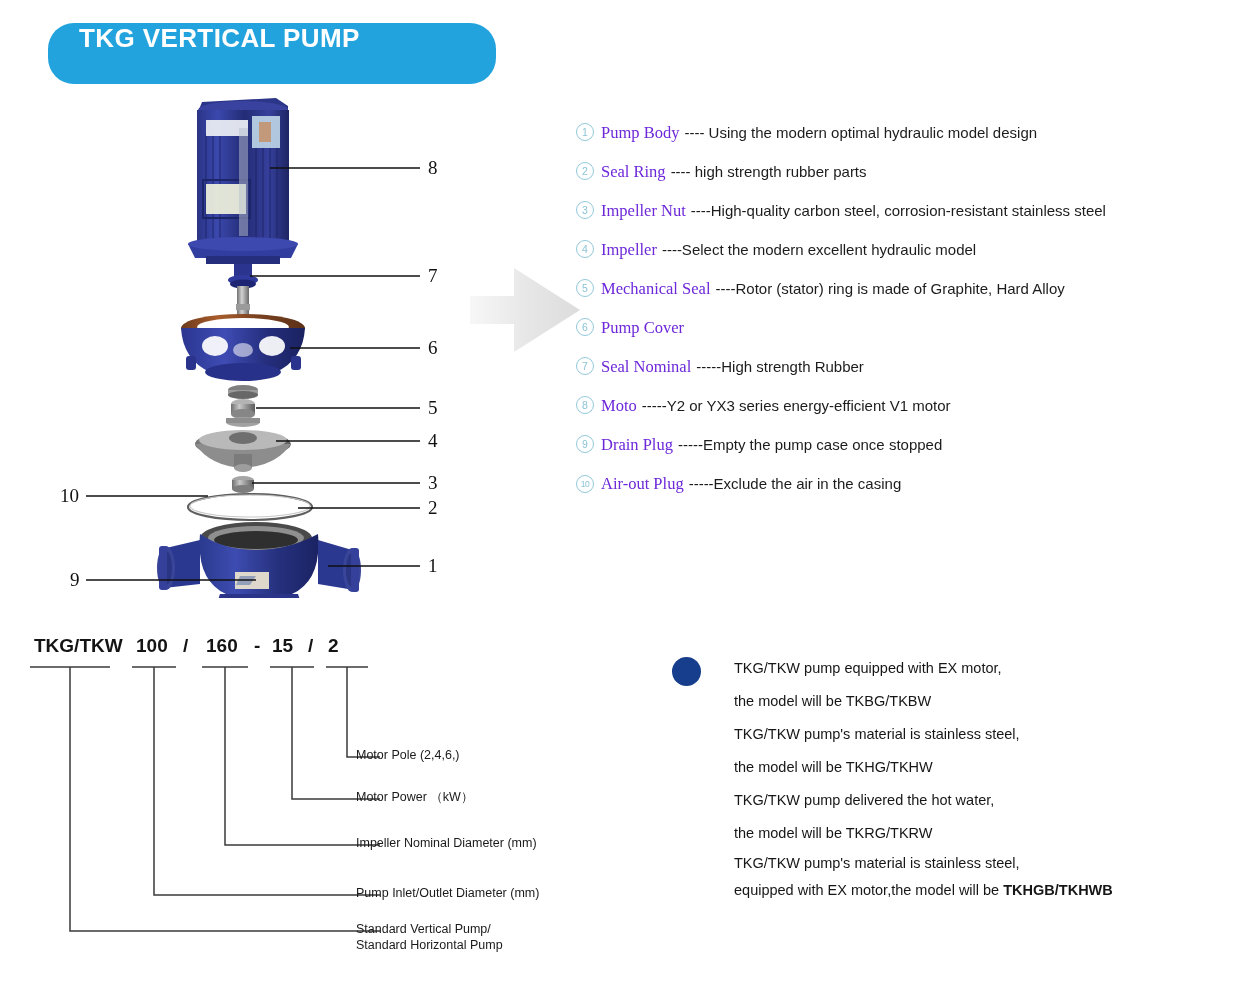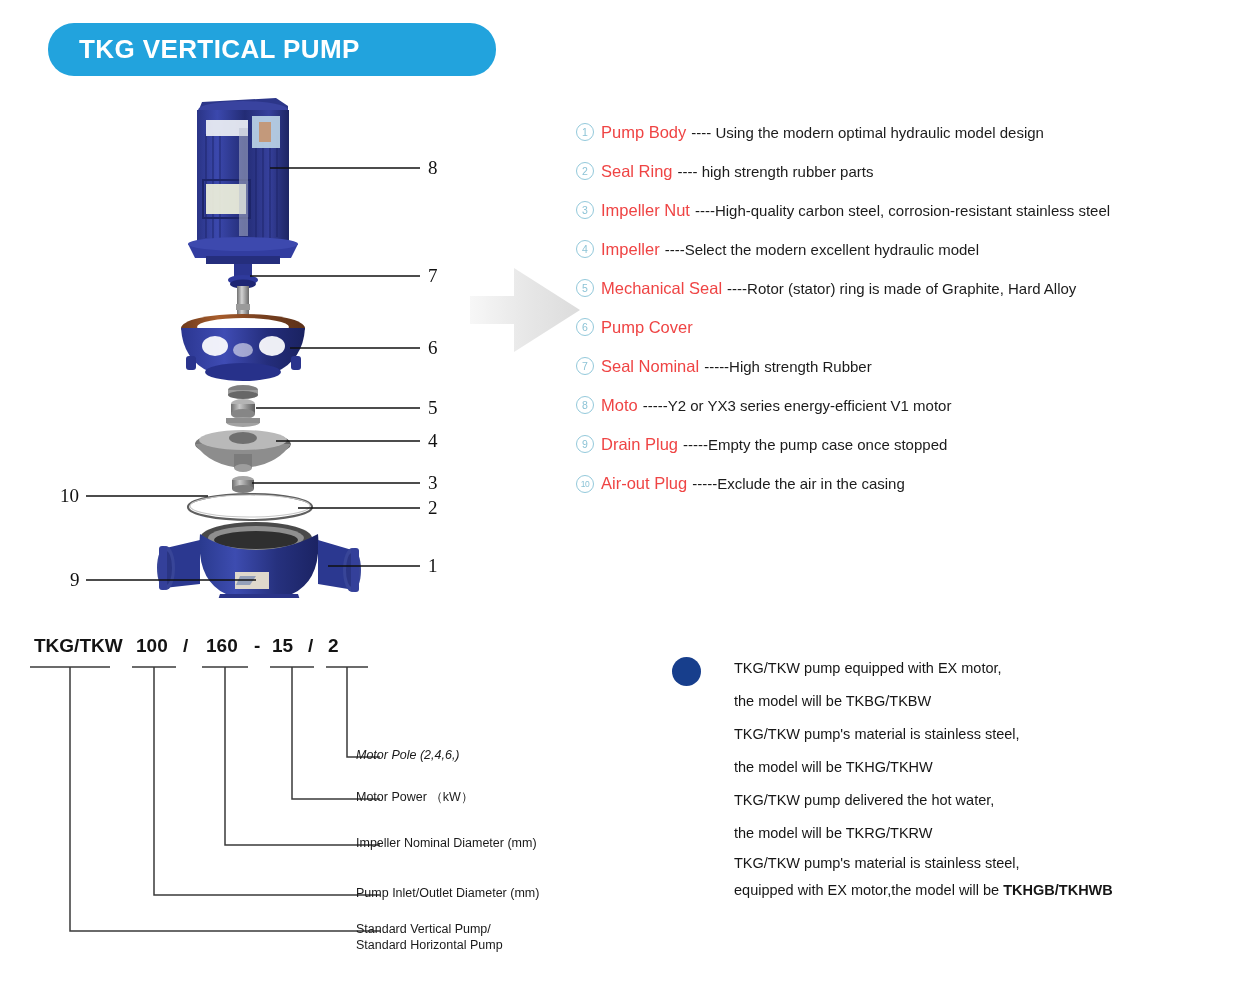--- a/index.html
+++ b/index.html
@@ -13,24 +13,24 @@
     position: relative;
     font-family: "Liberation Sans", sans-serif;
     overflow: hidden;
   }
   .page { position: relative; width: 1234px; height: 1000px; }
 
   
   #title-banner {
     position: absolute;
     left: 48px; top: 23px;
-    width: 448px; height: 53px;
+    width: 448px; height: 61px;
     background: #22a3dd;
     border-radius: 26px;
-    display: flex; align-items: center;
+    display: flex; align-items: flex-start;
   }
   #title-text {
     color: #ffffff;
     font-size: 26px;
     font-weight: bold;
     letter-spacing: 0.4px;
     padding-left: 31px;
     font-family: "Liberation Sans", sans-serif;
   }
 
@@ -69,23 +69,24 @@
     color: #8cc3d6;
     font-size: 10.5px;
     line-height: 16px;
     text-align: center;
     margin-right: 7px;
     position: relative;
     top: -2px;
   }
   .legend-num.wide { font-size: 8.5px; letter-spacing: -0.5px; }
   .legend-name {
-    color: #ef4444;
+    color: #6d28d9;
     font-size: 16.5px;
     margin-right: 5px;
+    font-family: Liberation Serif, serif;
   }
   .legend-desc {
     color: #1c1c1c;
     font-size: 15px;
   }
 
   
   #model-nomenclature {
     position: absolute;
     left: 20px; top: 620px;
@@ -438,21 +439,21 @@
         <path d="M272 34 L272 166 L360 166"></path>
 
         <path d="M205 34 L205 212 L360 212"></path>
 
         <path d="M134 34 L134 262 L360 262"></path>
 
         <path d="M50 34 L50 298 L360 298"></path>
       </g>
     </svg>
 
-    <span class="nomen-label" style="left:336px; top:114px;font-style:italic;">Motor Pole (2,4,6,)</span>
+    <span class="nomen-label" style="left:336px; top:114px;">Motor Pole (2,4,6,)</span>
 
     <span class="nomen-label" style="left:336px; top:156px;">Motor Power （kW）</span>
 
     <span class="nomen-label" style="left:336px; top:202px;">Impeller Nominal Diameter (mm)</span>
 
     <span class="nomen-label" style="left:336px; top:252px;">Pump Inlet/Outlet Diameter (mm)</span>
 
     <span class="nomen-label" style="left:336px; top:288px;">Standard Vertical Pump/</span>
     <span class="nomen-label" style="left:336px; top:304px;">Standard Horizontal Pump</span>
 

